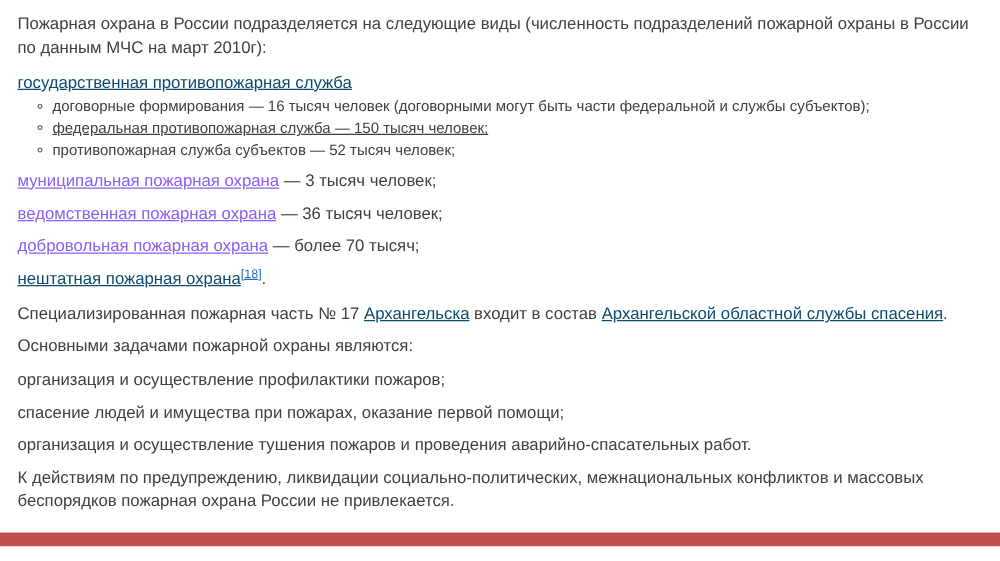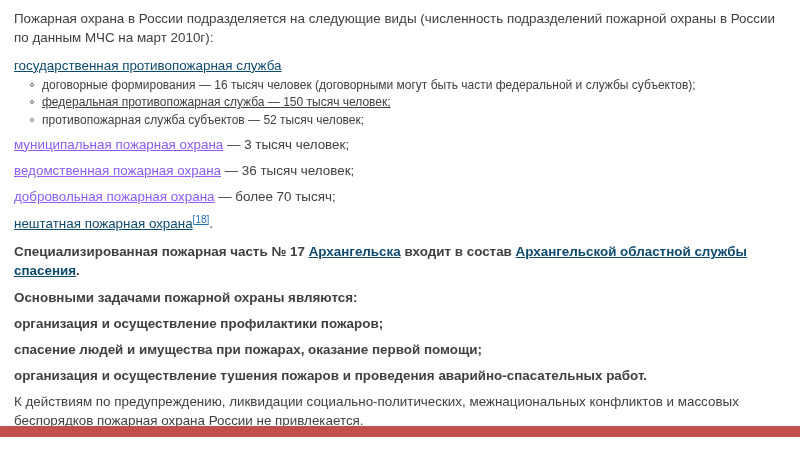--- a/index.html
+++ b/index.html
@@ -94,21 +94,20 @@
     text-decoration: underline;
   }
   .spaced {
     margin-top: 9px;
   }
   .tight {
     margin-top: 7px;
   }
   .line-block {
     margin-bottom: 7px;
-    font-weight: bold;
   }
 </style>
 </head>
 <body>
 
 <div class="slide">
 
   <div class="content">
 
     <p class="para intro">Пожарная охрана в России подразделяется на следующие виды (численность подразделений пожарной охраны в России по данным МЧС на март 2010г):</p>

